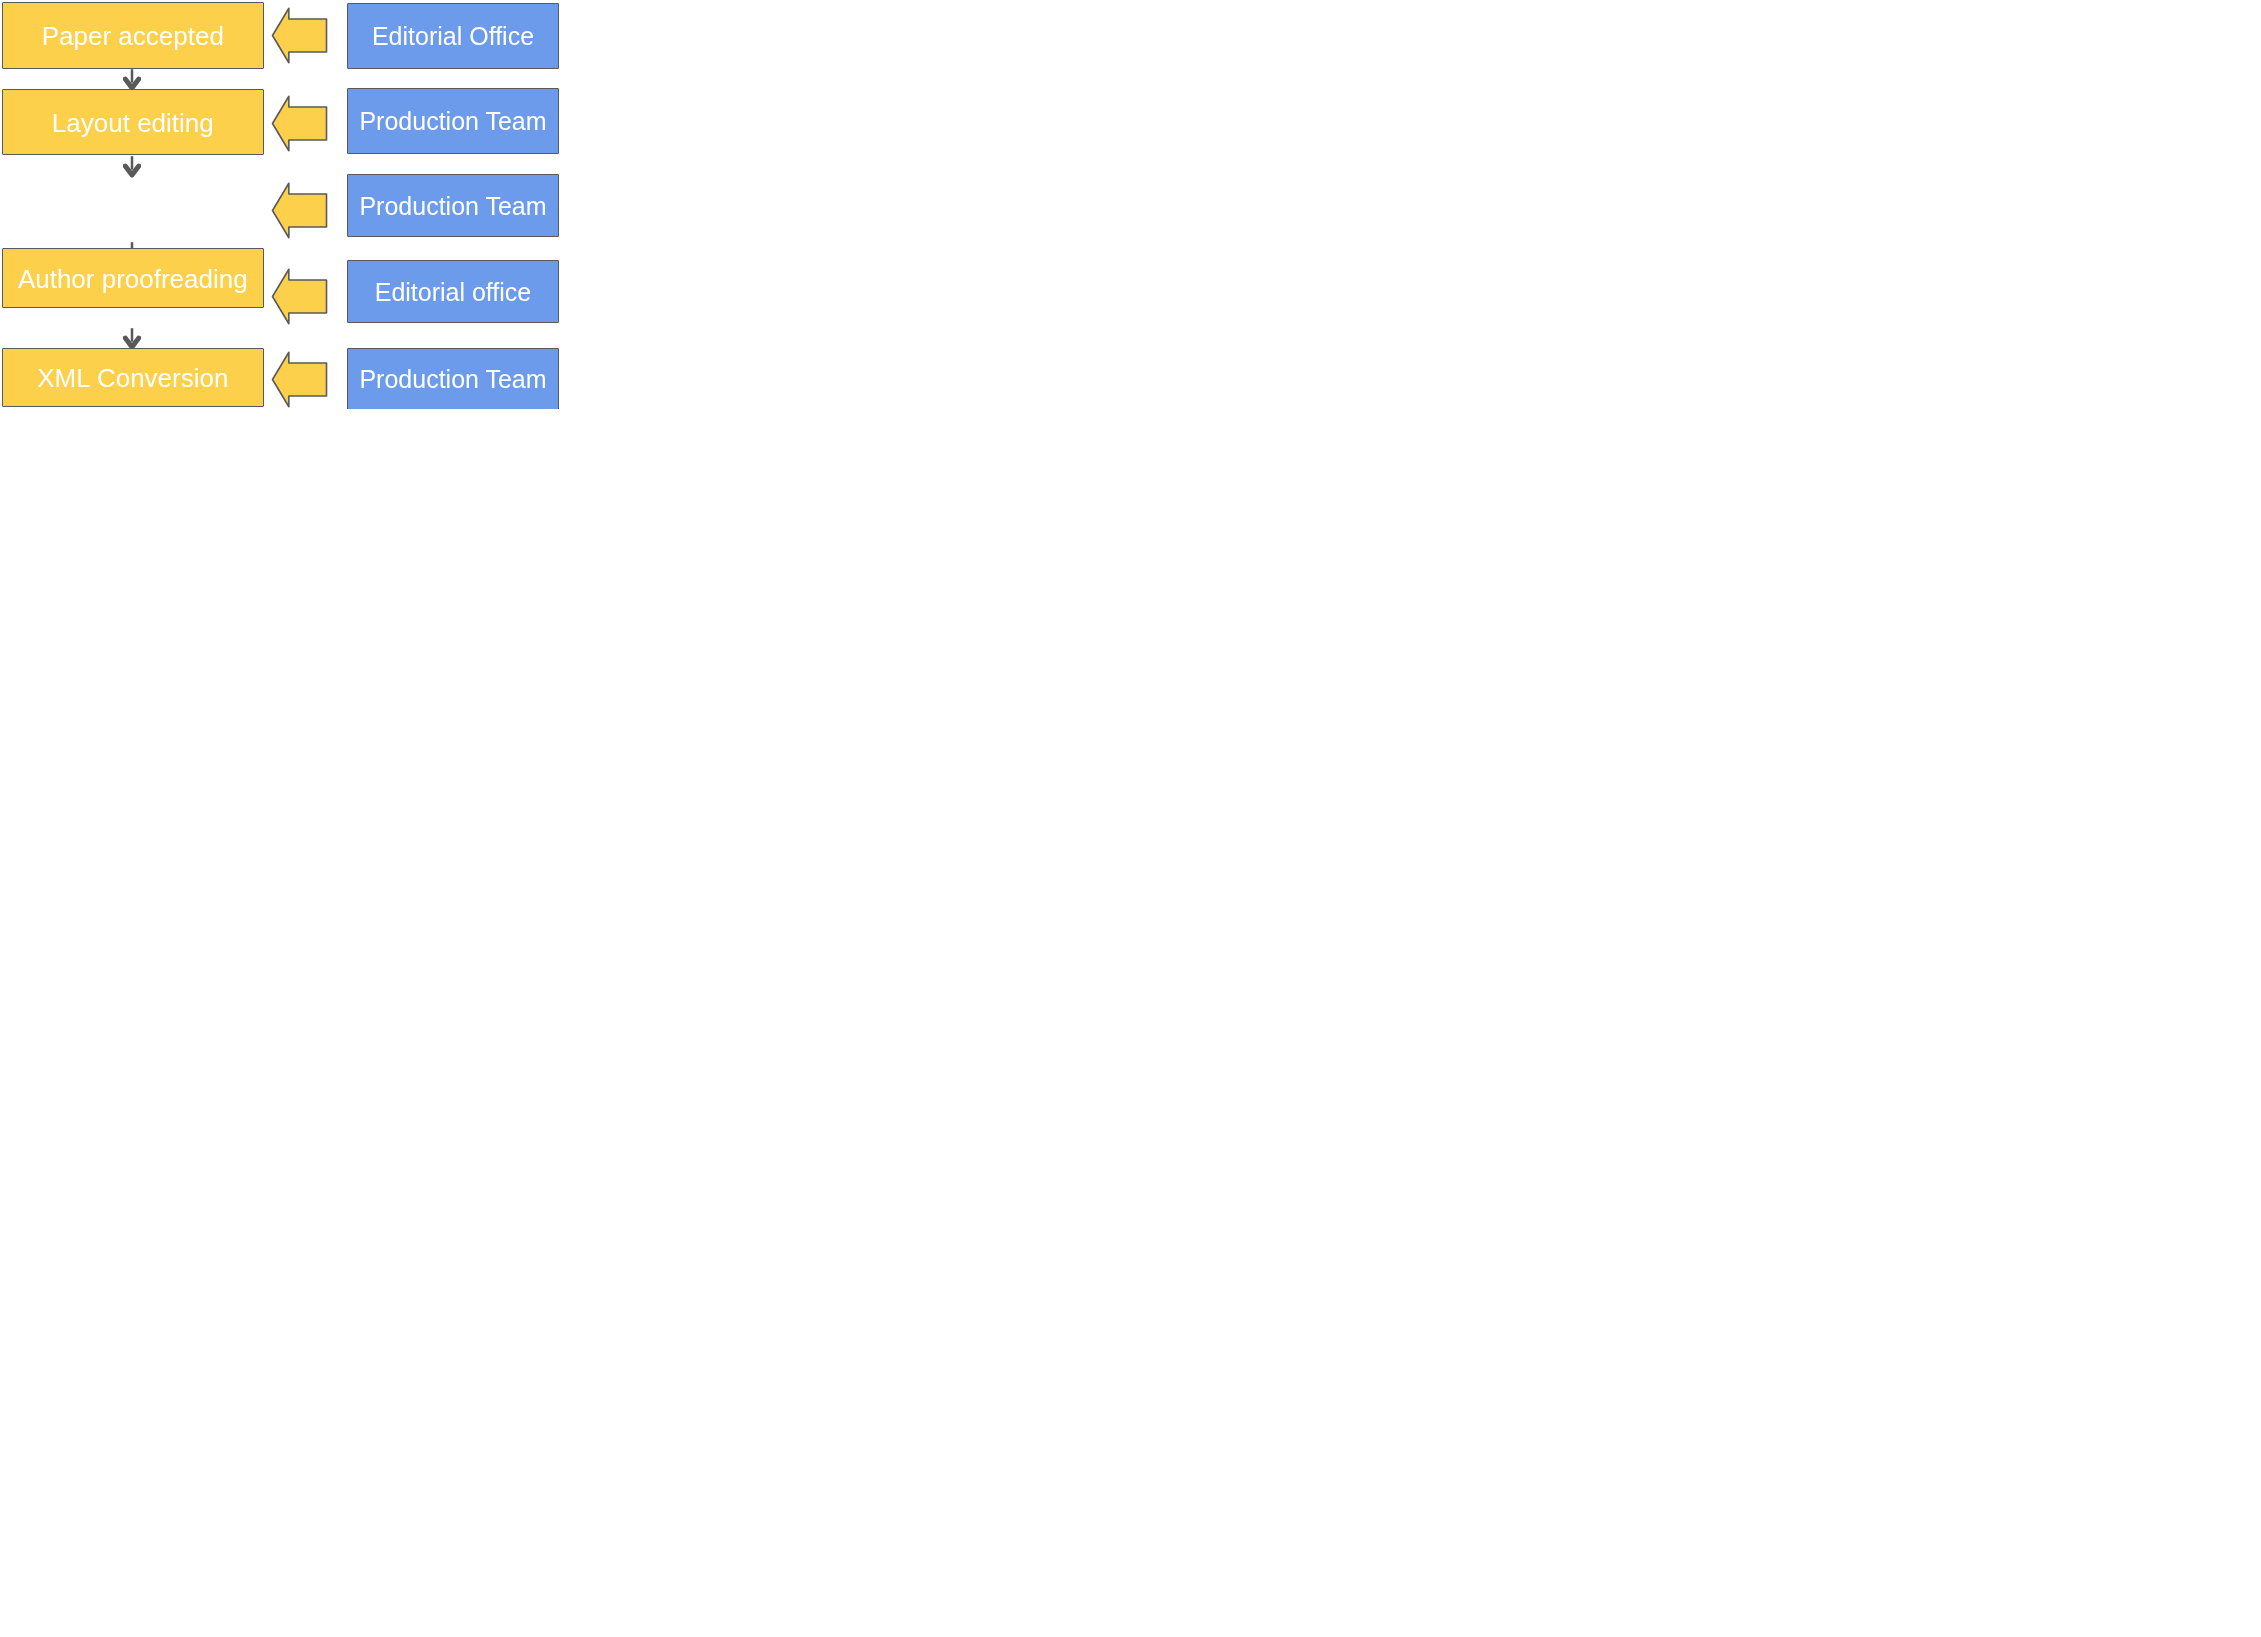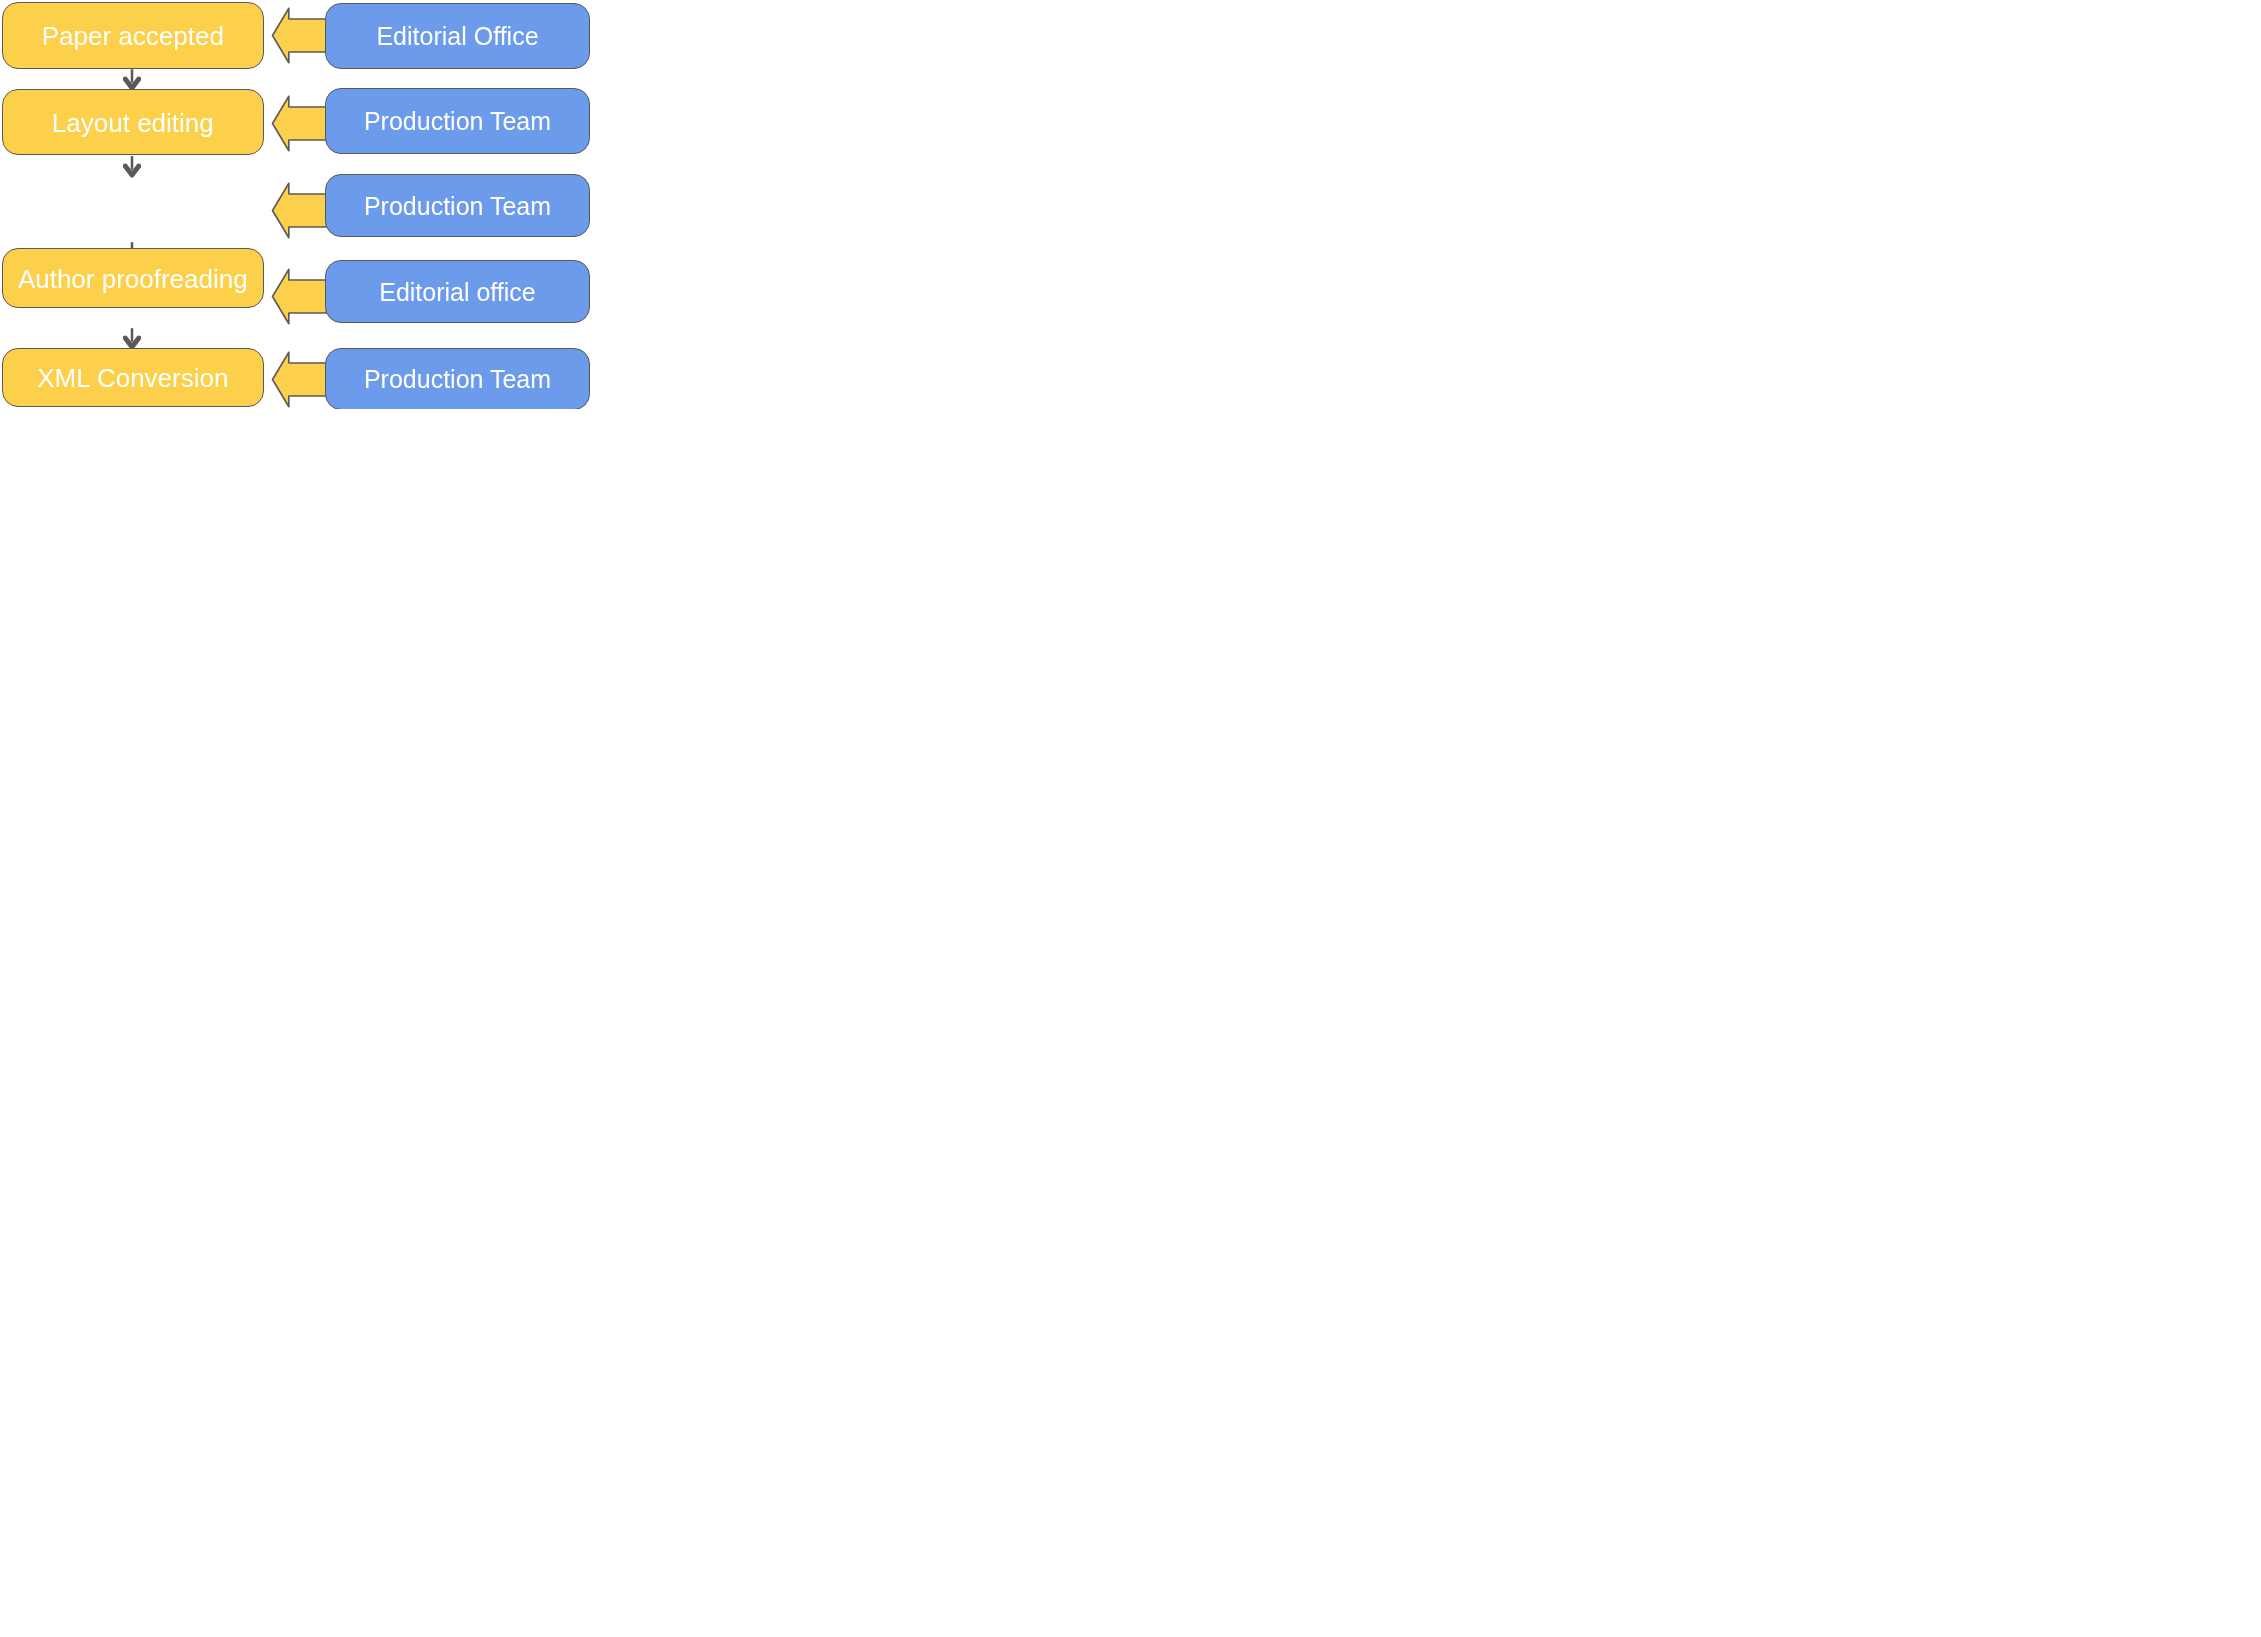--- a/index.html
+++ b/index.html
@@ -9,33 +9,33 @@
     height:409px;
     background:#ffffff;
     font-family:"Liberation Sans", sans-serif;
     overflow:hidden;
   }
   
   .box{
     position:absolute;
     box-sizing:border-box;
     border:1.8px solid var(--border,#595959);
-    border-radius:16px;
+    border-radius:1px;
     display:flex;
     align-items:center;
     justify-content:center;
   }
   .step-box{
     left:1.8px;
     width:262px;
     background:var(--step_fill,#FDD04B);
   }
   .actor-box{
-    left:325px;
-    width:265px;
+    left:347px;
+    width:212px;
     background:var(--actor_fill,#6D9BEB);
   }
   .r0{top:1.8px;height:67px}
   .r1{top:89px;height:66px}
   .r2{top:178px;height:64px}
   .r3{top:248px;height:60px}
   .r4{top:348px;height:59px}
 
   .b0{top:2.7px;height:66px}
   .b1{top:88px;height:66px}

